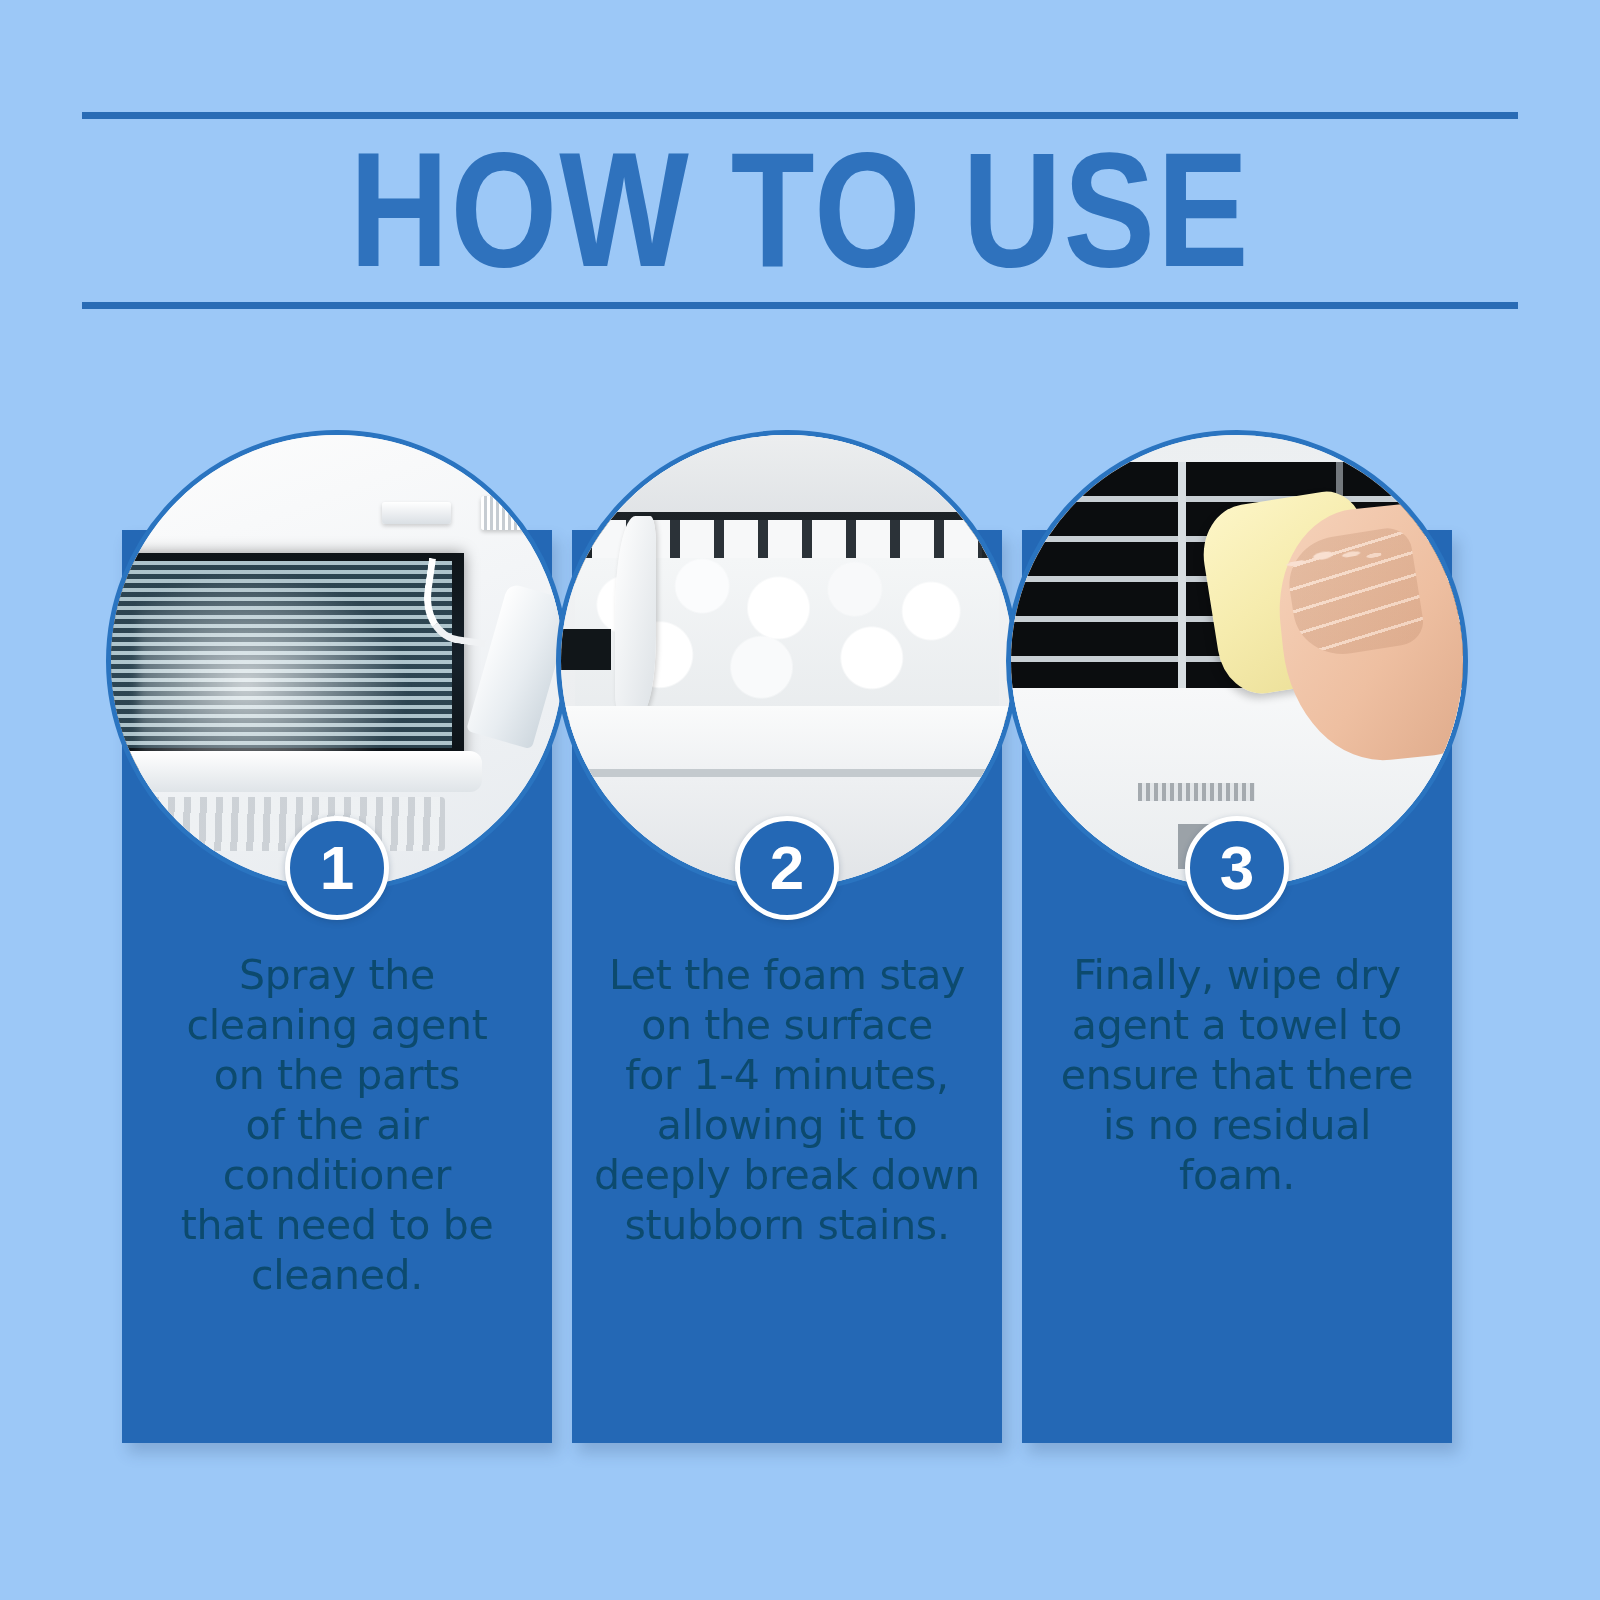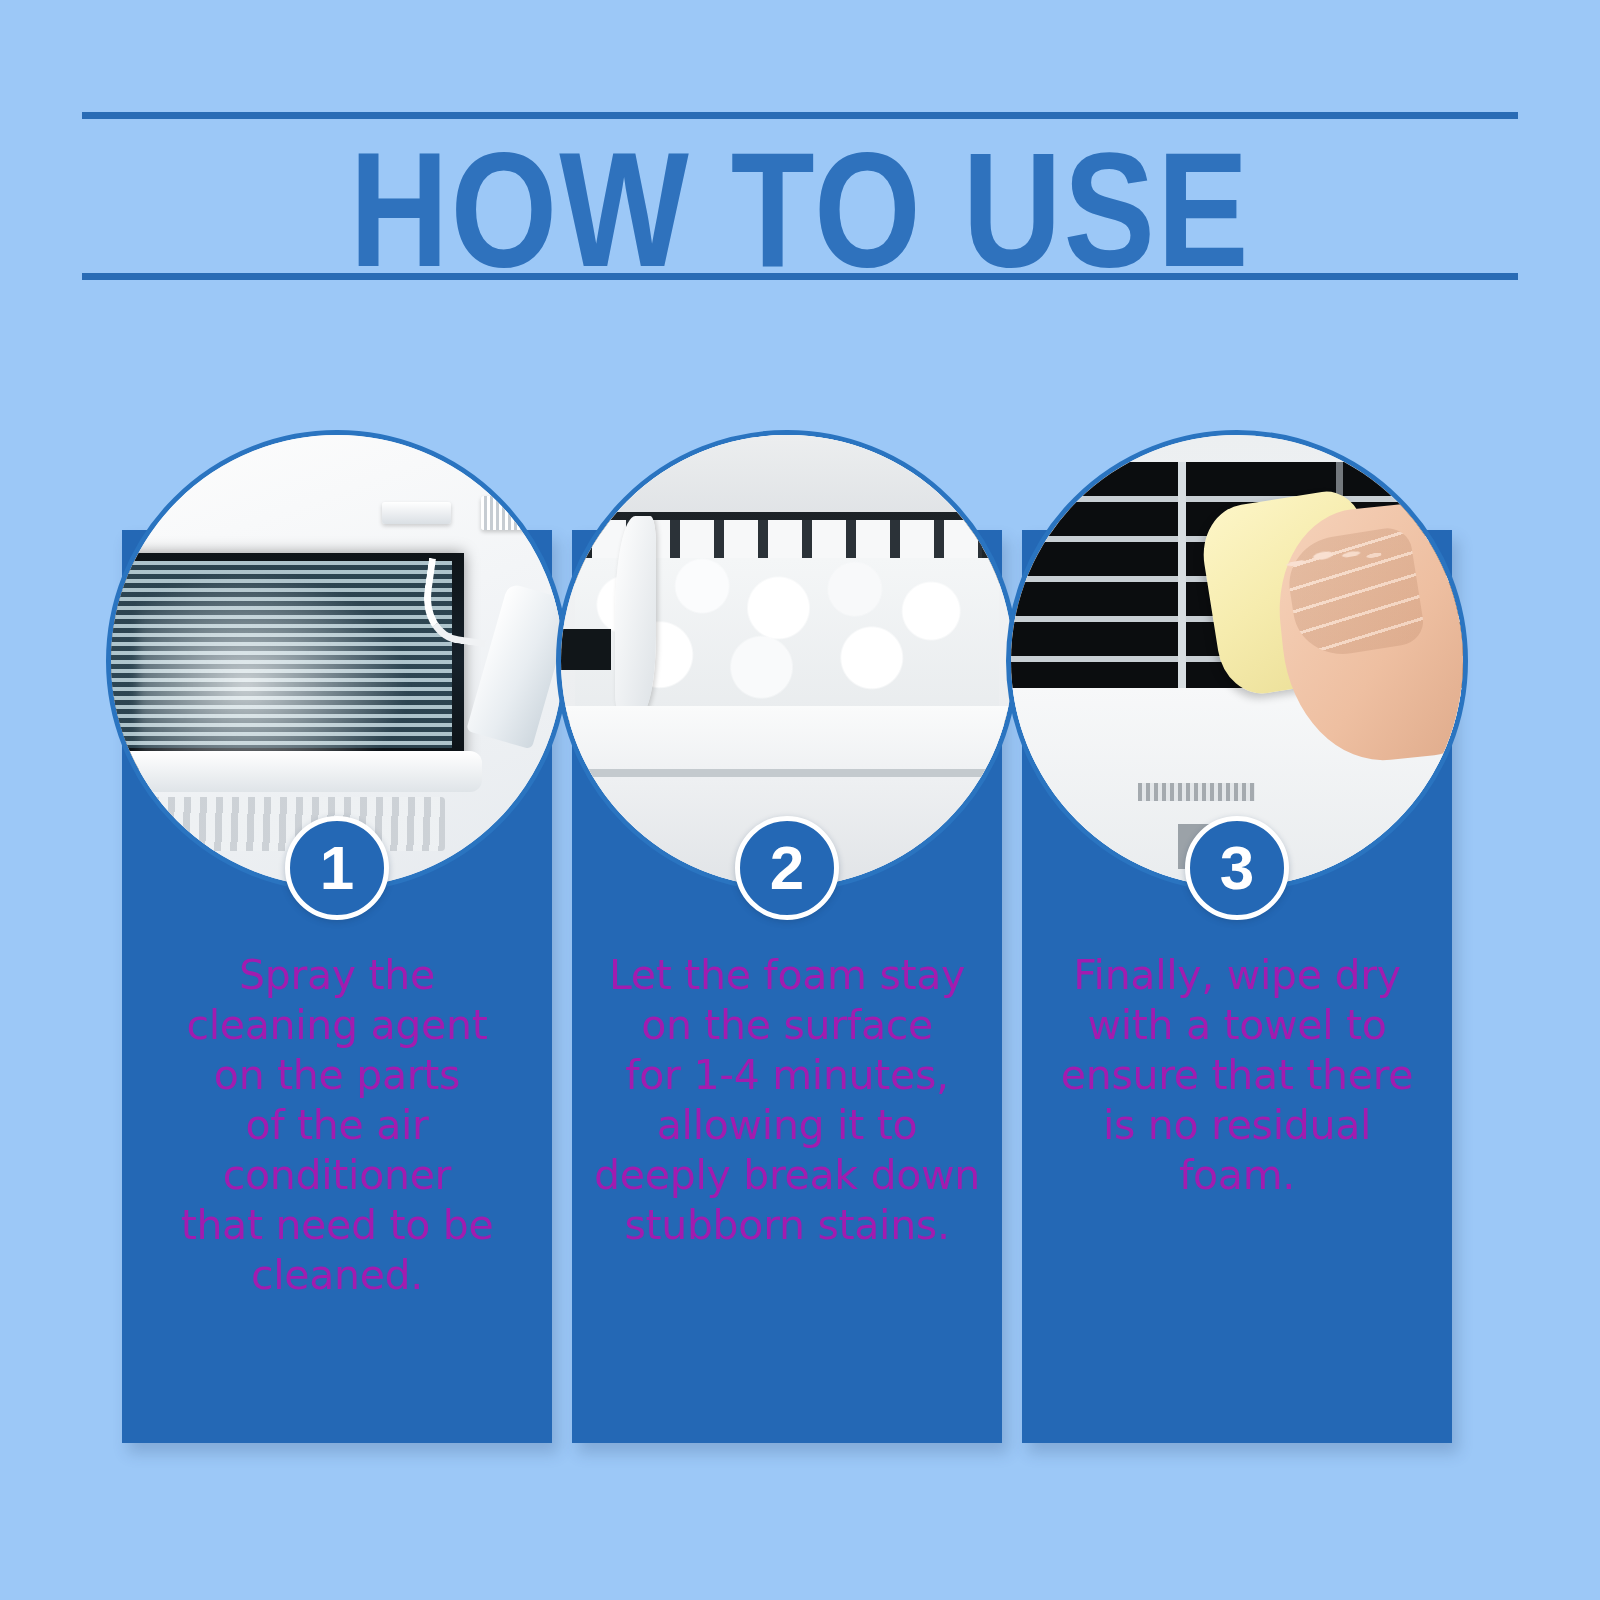--- a/index.html
+++ b/index.html
@@ -15,21 +15,21 @@
     font-family: "Liberation Sans", sans-serif;
     position: relative;
   }
 
   
   .header {
     position: absolute;
     left: 82px;
     top: 112px;
     width: 1436px;
-    height: 168px;
+    height: 197px;
   }
   .rule {
     position: absolute;
     left: 0;
     width: 100%;
     height: 7px;
     background: #2a6cb5;
   }
   .rule.top { top: 0; }
   .rule.bottom { bottom: 0; }
@@ -310,21 +310,21 @@
     z-index: 5;
   }
 
   
   .caption {
     position: absolute;
     left: 10px;
     top: 520px;
     width: 410px;
     text-align: center;
-    color: #a21caf;
+    color: #0c4a6e;
     font-size: 41px;
     line-height: 1.22;
     font-family: "DejaVu Sans", sans-serif;
     font-weight: 400;
     letter-spacing: -0.3px;
     white-space: pre-line;
   }
 </style>
 </head>
 <body>
@@ -407,19 +407,19 @@
         <div class="p3-vent"></div>
         <div class="p3-cloth"></div>
         <div class="p3-hand"></div>
         <div class="p3-fingers"></div>
         <div class="p3-nails"></div>
       </div>
     </div>
 
     <div class="badge">3</div>
     <div class="caption">Finally, wipe dry
-with a towel to
+agent a towel to
 ensure that there
 is no residual
 foam.</div>
   </div>
 
 </div>
 
 </body></html>

